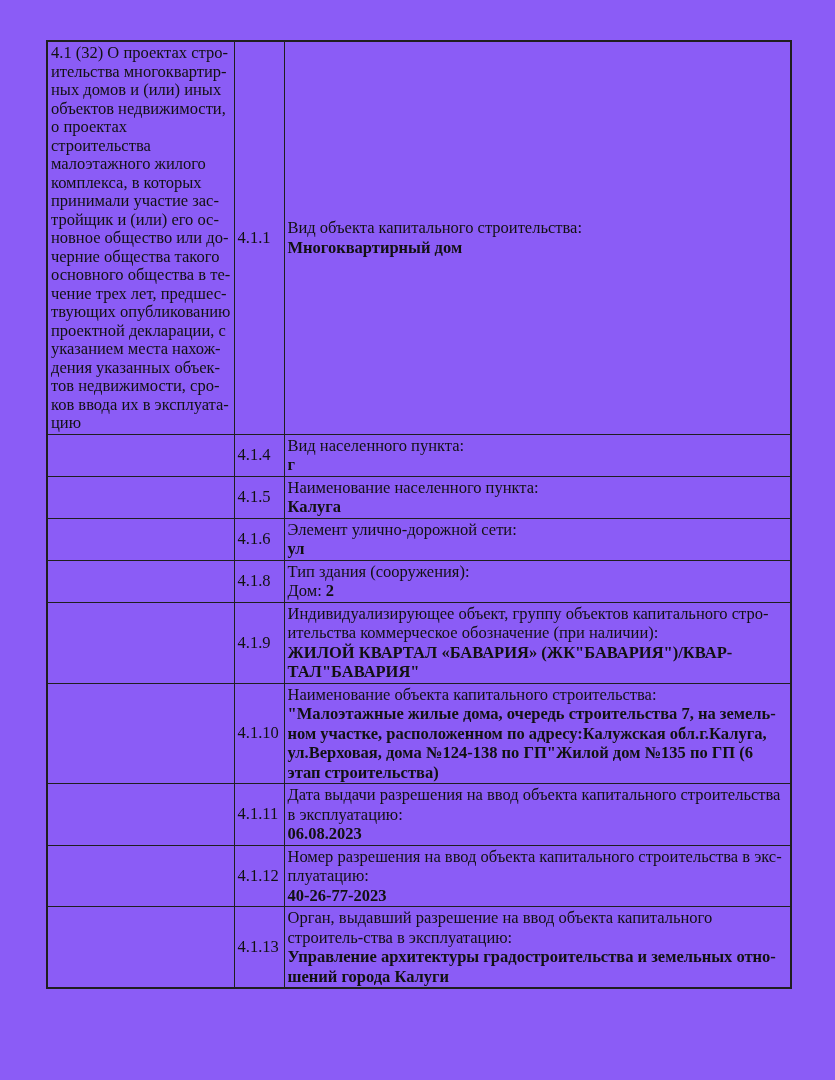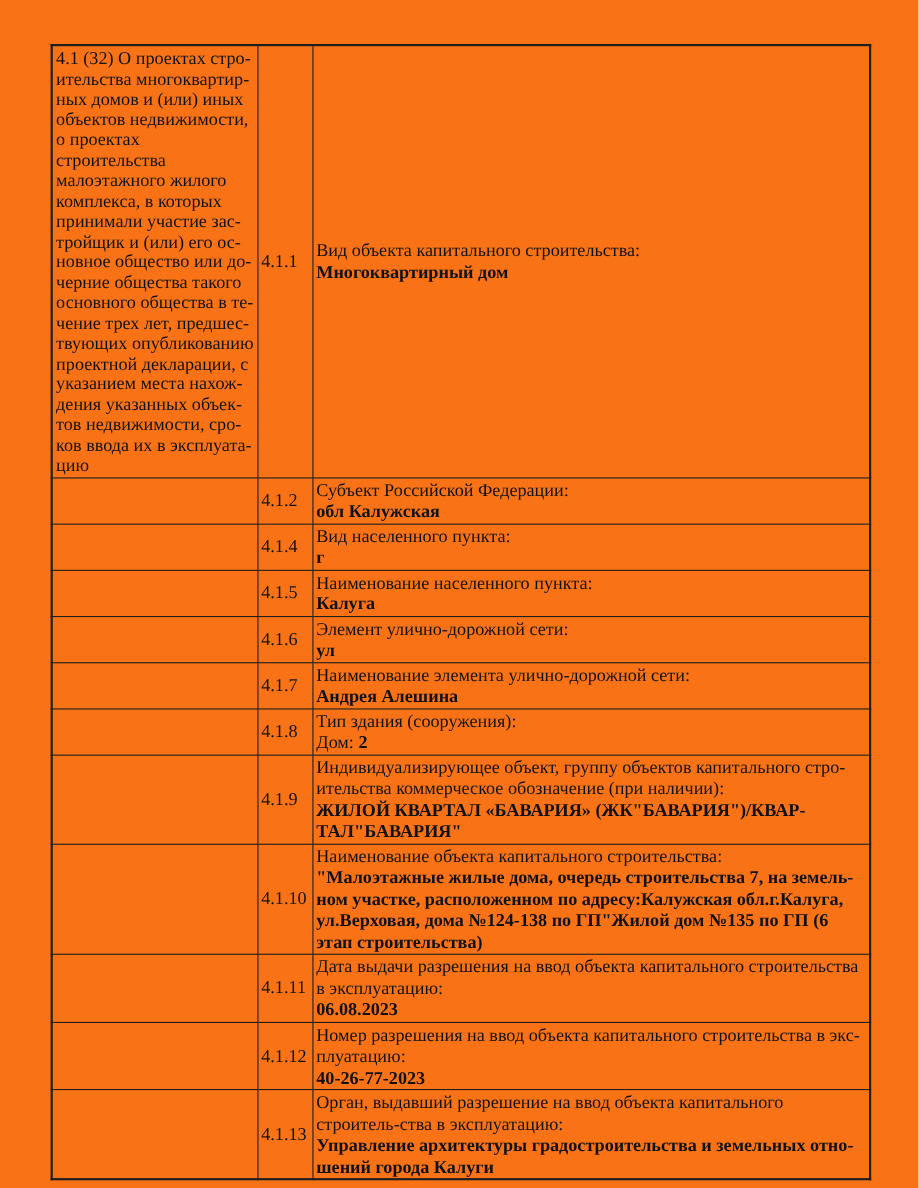--- a/index.html
+++ b/index.html
@@ -7,21 +7,21 @@
     padding: 0;
     background: #ffffff;
     width: 835px;
     height: 1080px;
     overflow: hidden;
   }
   .page {
     position: relative;
     width: 835px;
     height: 1080px;
-    background: #f97316;
+    background: #8b5cf6;
     font-family: "Liberation Serif", "DejaVu Serif", serif;
     color: #111111;
   }
   table.decl {
     position: absolute;
     left: 46px;
     top: 40px;
     width: 744px;
     table-layout: fixed;
     border-collapse: collapse;
@@ -79,28 +79,20 @@
 ков ввода их в эксплуата-
 цию</div>
         </td>
         <td class="c2"><span class="num">4.1.1</span></td>
         <td class="c3">
           <div class="lbl">Вид объекта капитального строительства:</div>
           <div class="val"><span></span><strong>Многоквартирный дом</strong></div>
         </td>
       </tr>
 
-      <tr>
-        <td class="c1"></td>
-        <td class="c2"><span class="num">4.1.2</span></td>
-        <td class="c3">
-          <div class="lbl">Субъект Российской Федерации:</div>
-          <div class="val"><span></span><strong>обл Калужская</strong></div>
-        </td>
-      </tr>
 
 
       <tr>
         <td class="c1"></td>
         <td class="c2"><span class="num">4.1.4</span></td>
         <td class="c3">
           <div class="lbl">Вид населенного пункта:</div>
           <div class="val"><span></span><strong>г</strong></div>
         </td>
       </tr>
@@ -116,28 +108,20 @@
 
       <tr>
         <td class="c1"></td>
         <td class="c2"><span class="num">4.1.6</span></td>
         <td class="c3">
           <div class="lbl">Элемент улично-дорожной сети:</div>
           <div class="val"><span></span><strong>ул</strong></div>
         </td>
       </tr>
 
-      <tr>
-        <td class="c1"></td>
-        <td class="c2"><span class="num">4.1.7</span></td>
-        <td class="c3">
-          <div class="lbl">Наименование элемента улично-дорожной сети:</div>
-          <div class="val"><span></span><strong>Андрея Алешина</strong></div>
-        </td>
-      </tr>
 
       <tr>
         <td class="c1"></td>
         <td class="c2"><span class="num">4.1.8</span></td>
         <td class="c3">
           <div class="lbl">Тип здания (сооружения):</div>
           <div class="val"><span>Дом: </span><strong>2</strong></div>
         </td>
       </tr>
 

